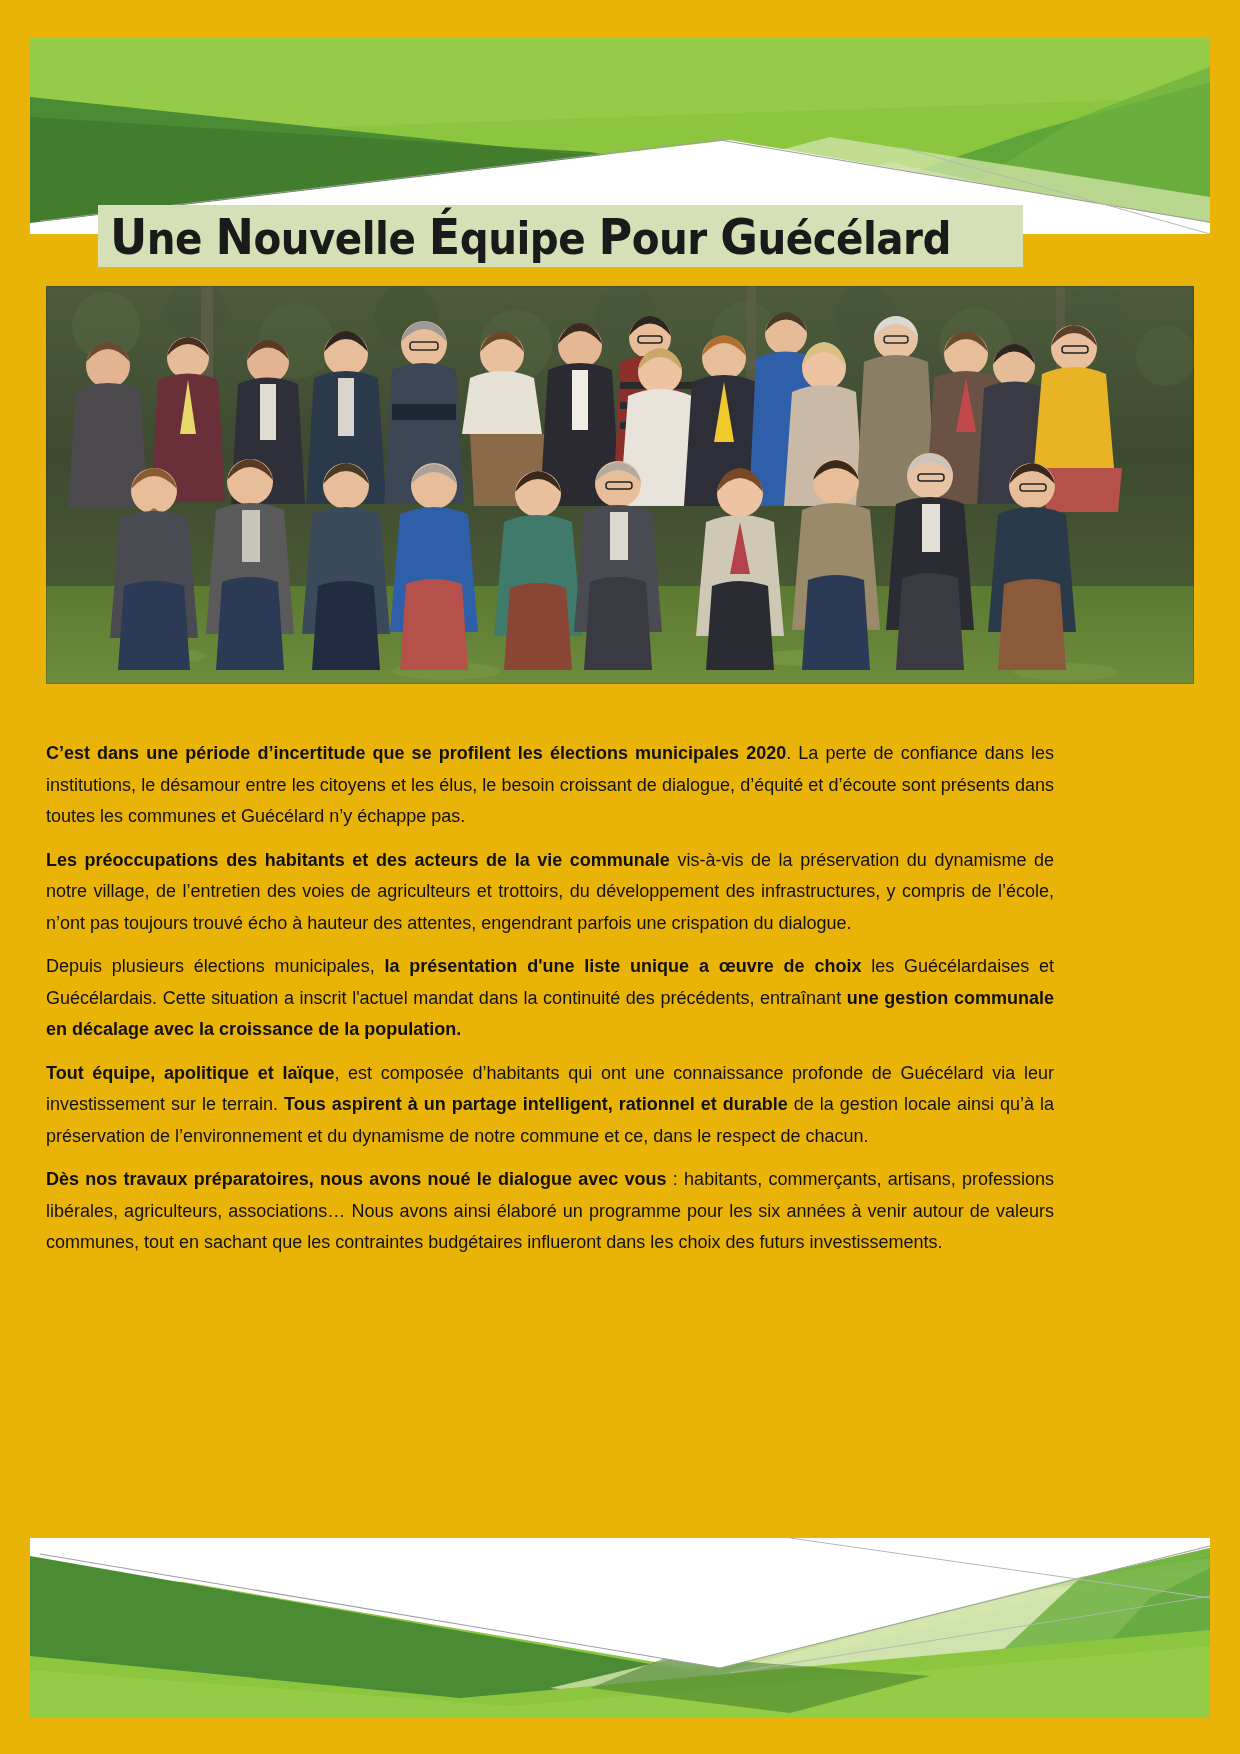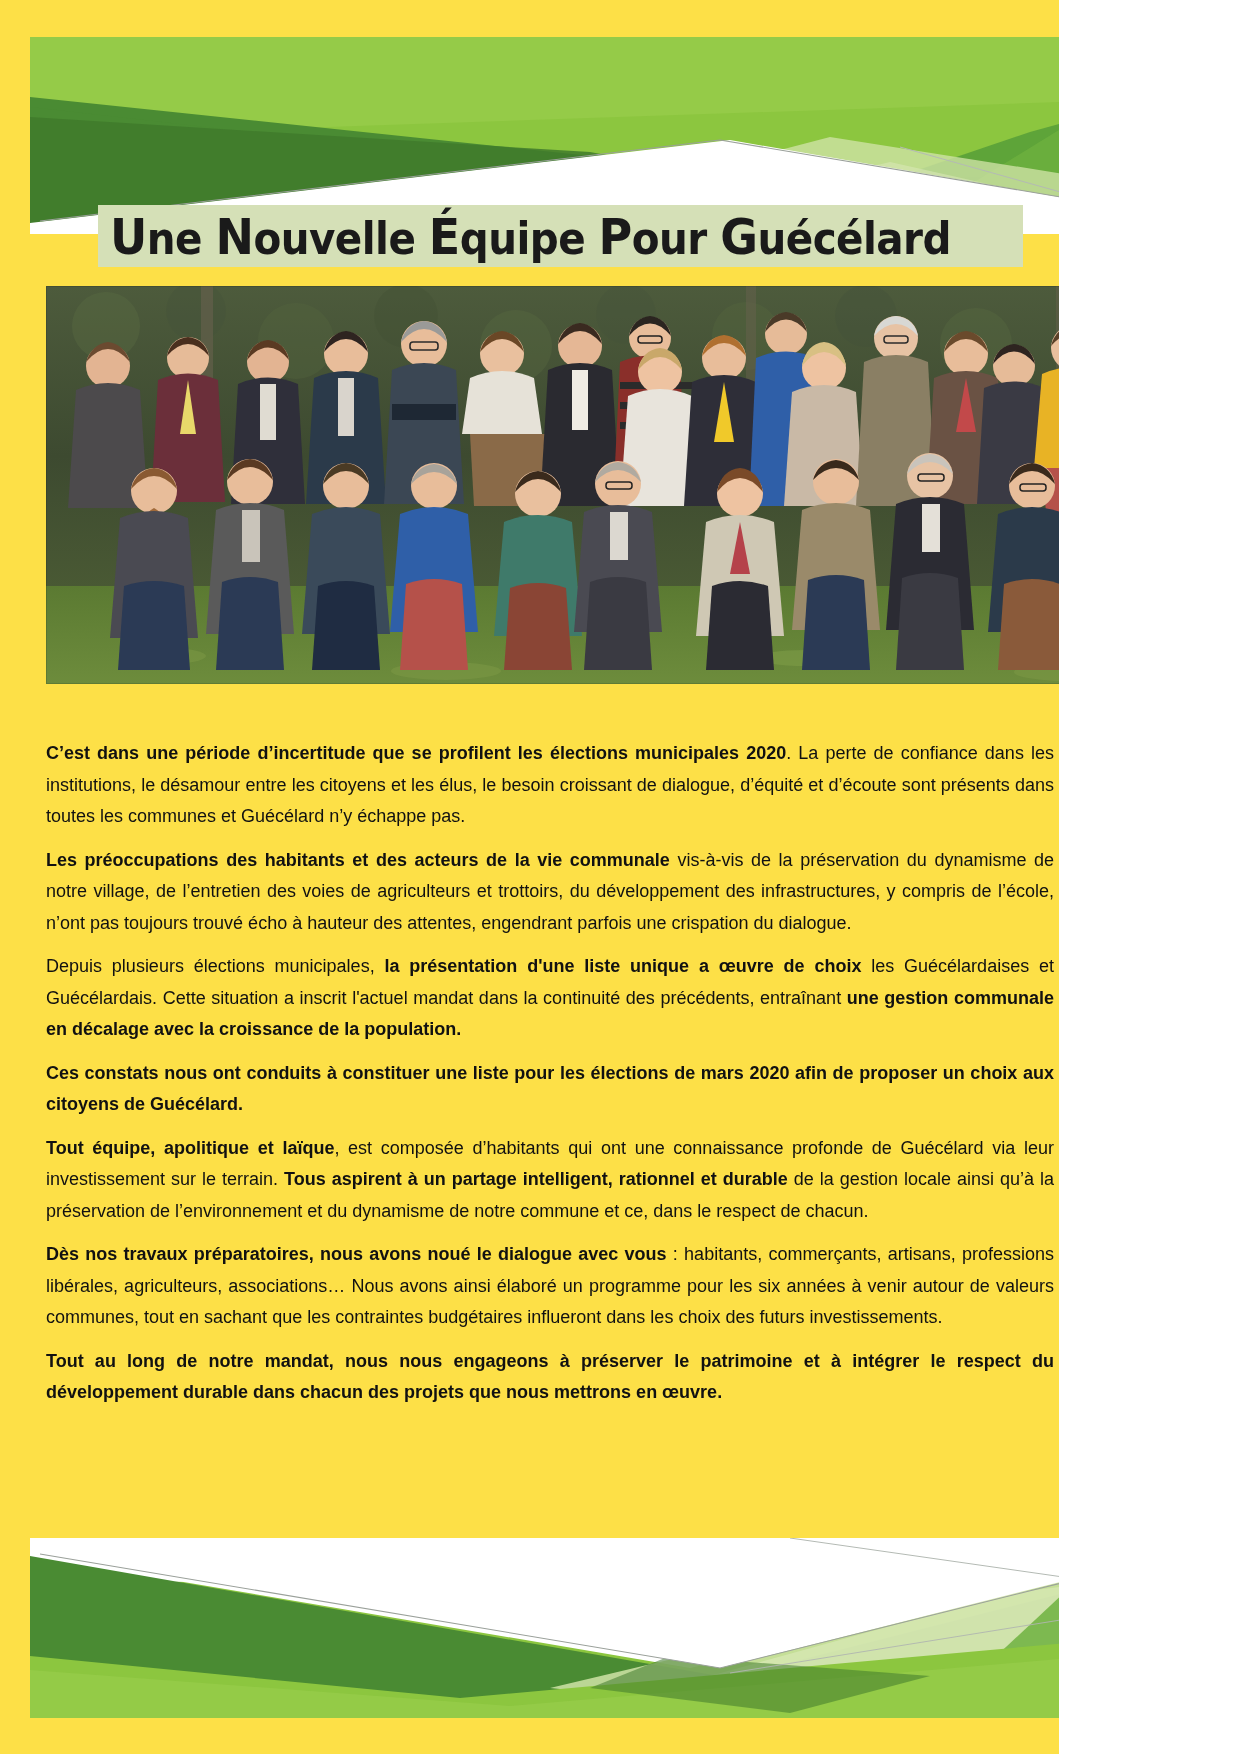--- a/index.html
+++ b/index.html
@@ -6,23 +6,23 @@
   html, body {
     margin: 0;
     padding: 0;
     background: #ffffff;
   }
   body {
     font-family: "Liberation Sans", sans-serif;
   }
   .page {
     position: relative;
-    width: 1059px;
+    width: 1240px;
     height: 1754px;
-    background: #fde047;
+    background: #eab308;
     overflow: hidden;
   }
 
   
   .header-band {
     position: absolute;
     left: 30px;
     top: 37px;
     width: 1180px;
     height: 197px;
@@ -422,24 +422,22 @@
 
       <rect x="0" y="0" width="1148" height="398" fill="none" stroke="#000000" stroke-opacity="0.12" stroke-width="2"></rect>
     </svg>
   </div>
 
 
   <div class="body-text" id="body-text">
       <p><b>C’est dans une période d’incertitude que se profilent les élections municipales 2020</b><span>. La perte de confiance dans les institutions, le désamour entre les citoyens et les élus, le besoin croissant de dialogue, d’équité et d’écoute sont présents dans toutes les communes et Guécélard n’y échappe pas.</span></p>
       <p><b>Les préoccupations des habitants et des acteurs de la vie communale</b><span> vis-à-vis de la préservation du dynamisme de notre village, de l’entretien des voies de agriculteurs et trottoirs, du développement des infrastructures, y compris de l’école, n’ont pas toujours trouvé écho à hauteur des attentes, engendrant parfois une crispation du dialogue.</span></p>
       <p><span>Depuis plusieurs élections municipales, </span><b>la présentation d'une liste unique a œuvre de choix</b><span> les Guécélardaises et Guécélardais. Cette situation a inscrit l'actuel mandat dans la continuité des précédents, entraînant </span><b>une gestion communale en décalage avec la croissance de la population.</b></p>
-      <p><b>Ces constats nous ont conduits à constituer une liste pour les élections de mars 2020 afin de proposer un choix aux citoyens de Guécélard.</b></p>
       <p><b>Tout équipe, apolitique et laïque</b><span>, est composée d’habitants qui ont une connaissance profonde de Guécélard via leur investissement sur le terrain. </span><b>Tous aspirent à un partage intelligent, rationnel et durable</b><span> de la gestion locale ainsi qu’à la préservation de l’environnement et du dynamisme de notre commune et ce, dans le respect de chacun.</span></p>
       <p><b>Dès nos travaux préparatoires, nous avons noué le dialogue avec vous</b><span> : habitants, commerçants, artisans, professions libérales, agriculteurs, associations… Nous avons ainsi élaboré un programme pour les six années à venir autour de valeurs communes, tout en sachant que les contraintes budgétaires influeront dans les choix des futurs investissements.</span></p>
-      <p><b>Tout au long de notre mandat, nous nous engageons à préserver le patrimoine et à intégrer le respect du développement durable dans chacun des projets que nous mettrons en œuvre.</b></p>
     </div>
 
   <div class="footer-band">
     <svg width="1180" height="180" viewBox="0 0 1180 180" xmlns="http://www.w3.org/2000/svg">
 
       <rect x="0" y="0" width="1180" height="180" fill="#ffffff"></rect>
 
       <polygon points="0,50 1180,0 1180,180 0,180" fill="#8cc63f"></polygon>
 
       <polygon points="0,18 660,130 1180,10 1180,0 0,0" fill="#ffffff"></polygon>

